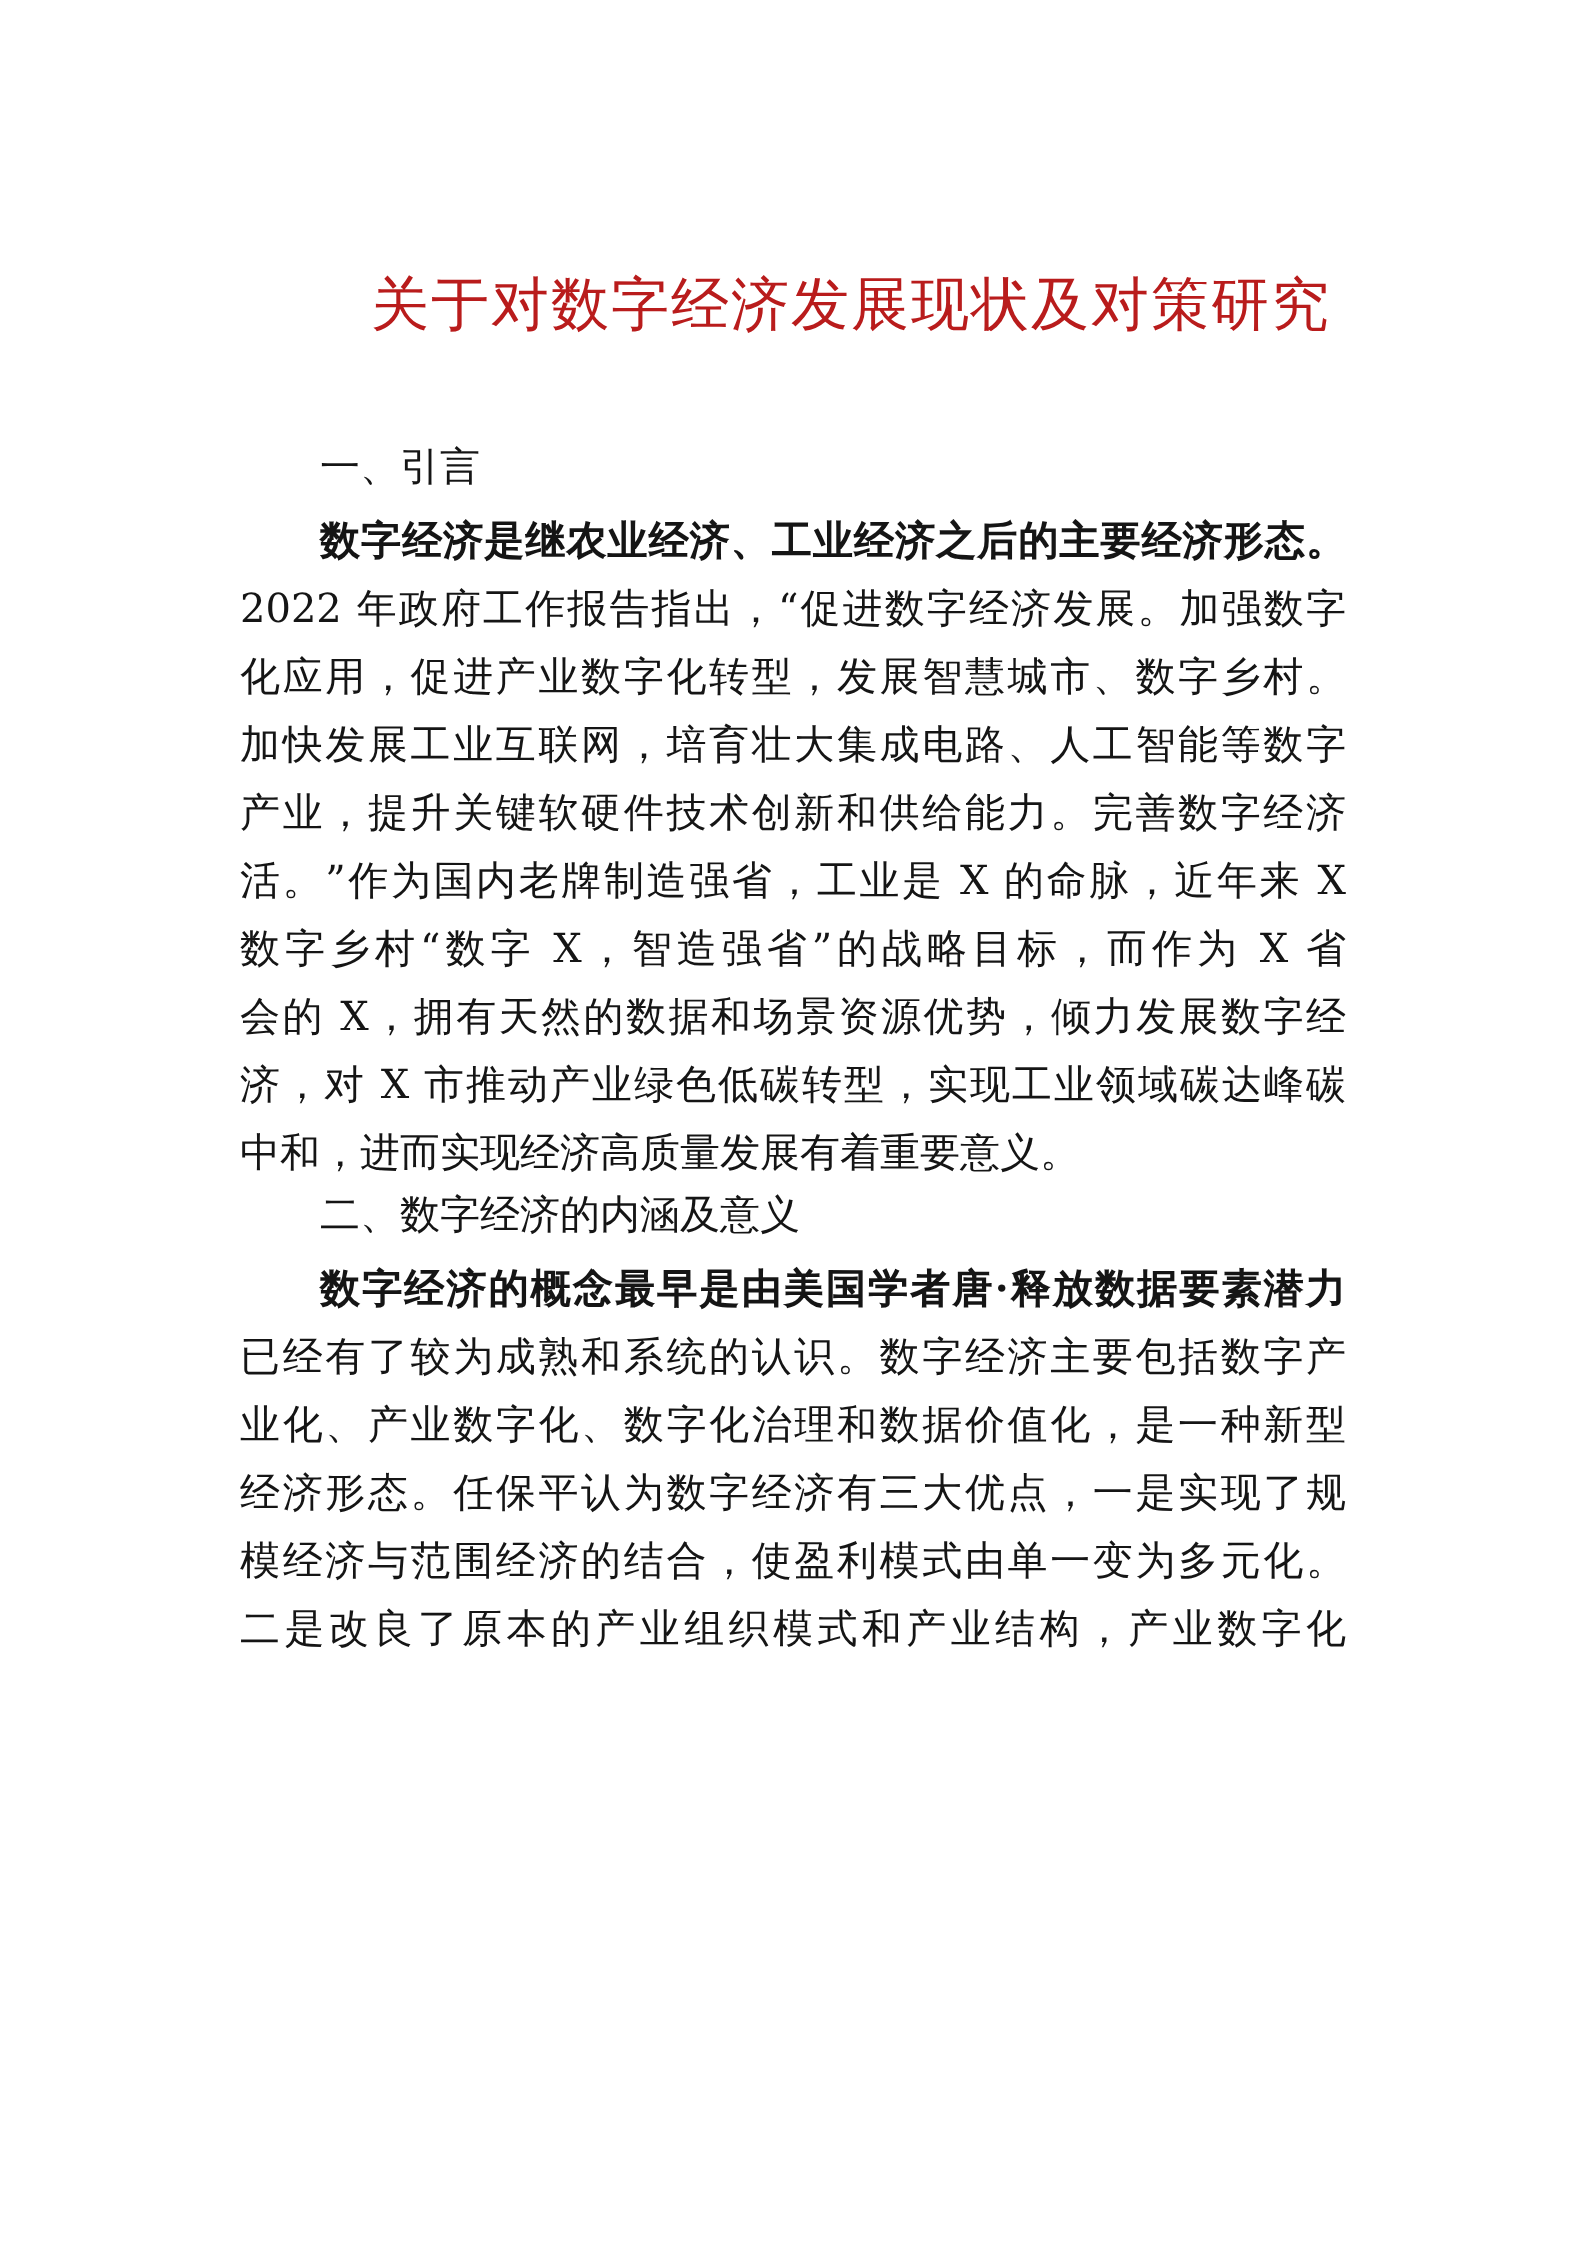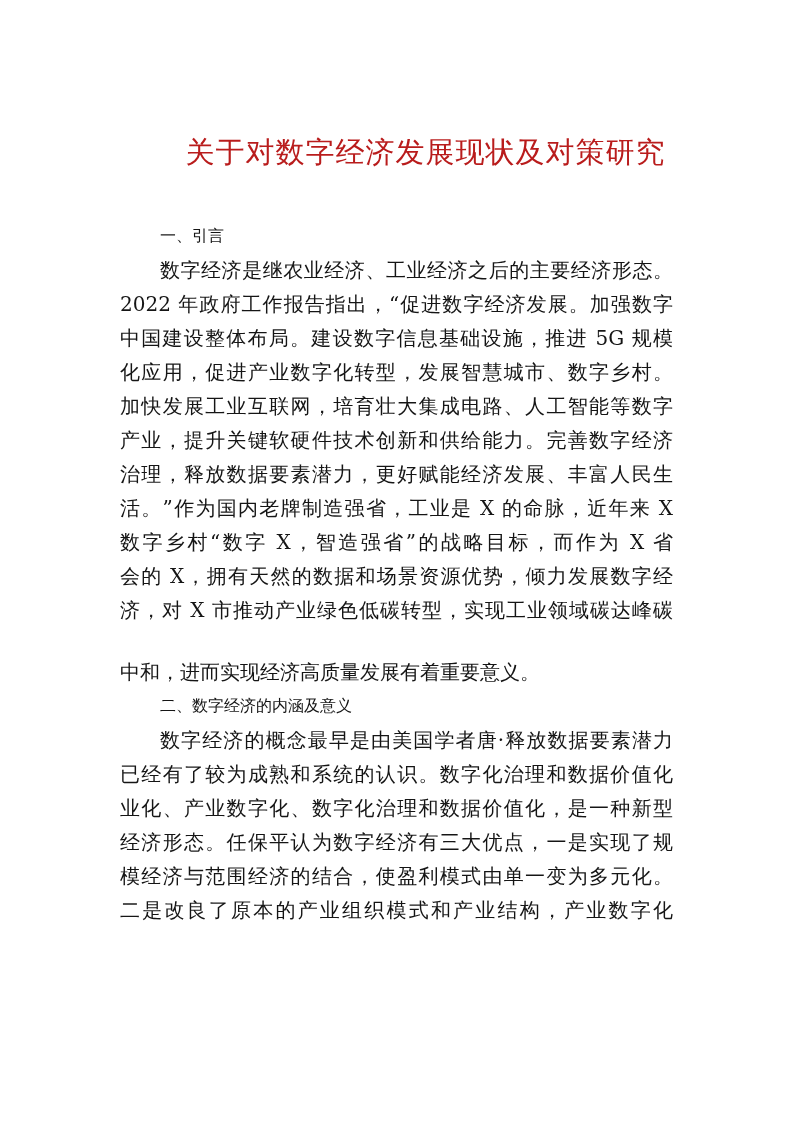--- a/index.html
+++ b/index.html
@@ -11,46 +11,44 @@
       position: absolute; top: 132px; left: 0; width: 789px; text-align: center;
       font-family: "DejaVu Serif", "Liberation Serif", serif;
       font-size: 29px; color: #b91c1c; letter-spacing: 1px; line-height: 40px; padding-left: 31px;
     }
     .body {
       position: absolute; left: 120px; top: 219px; width: 553px;
       font-family: "DejaVu Serif", "Liberation Serif", serif;
       font-size: 20px; color: #151515; line-height: 34px;
     }
     .line { display: block; white-space: nowrap; text-align: justify; text-align-last: justify; height: 34px; }
-    .line.last { text-align-last: left; margin-top: 28px; }
-    .heading { font-family: Liberation Sans, sans-serif; font-size: 16px; text-indent: 40px; text-align-last: left; }
-    .indent { text-indent: 40px; }
+    .line.last { text-align-last: left; }
+    .heading { font-family: Liberation Mono, monospace; font-size: 20px; text-indent: 40px; text-align-last: left; }
+    .indent { text-indent: 40px; font-weight: bold; }
   </style>
 </head>
 <body>
 
 <div class="page">
   <div class="title">关于对数字经济发展现状及对策研究</div>
 
   <div class="body">
     <div class="line heading">一、引言</div>
     <div class="line indent">数字经济是继农业经济、工业经济之后的主要经济形态。</div>
     <div class="line">2022 年政府工作报告指出，“促进数字经济发展。加强数字</div>
-    <div class="line">中国建设整体布局。建设数字信息基础设施，推进 5G 规模</div>
     <div class="line">化应用，促进产业数字化转型，发展智慧城市、数字乡村。</div>
     <div class="line">加快发展工业互联网，培育壮大集成电路、人工智能等数字</div>
     <div class="line">产业，提升关键软硬件技术创新和供给能力。完善数字经济</div>
-    <div class="line">治理，释放数据要素潜力，更好赋能经济发展、丰富人民生</div>
     <div class="line">活。”作为国内老牌制造强省，工业是 X 的命脉，近年来 X</div>
     <div class="line">数字乡村“数字 X，智造强省”的战略目标，而作为 X 省</div>
     <div class="line">会的 X，拥有天然的数据和场景资源优势，倾力发展数字经</div>
     <div class="line">济，对 X 市推动产业绿色低碳转型，实现工业领域碳达峰碳</div>
     <div class="line last">中和，进而实现经济高质量发展有着重要意义。</div>
 
     <div class="line heading">二、数字经济的内涵及意义</div>
     <div class="line indent">数字经济的概念最早是由美国学者唐·释放数据要素潜力</div>
-    <div class="line">已经有了较为成熟和系统的认识。数字化治理和数据价值化</div>
+    <div class="line">已经有了较为成熟和系统的认识。数字经济主要包括数字产</div>
     <div class="line">业化、产业数字化、数字化治理和数据价值化，是一种新型</div>
     <div class="line">经济形态。任保平认为数字经济有三大优点，一是实现了规</div>
     <div class="line">模经济与范围经济的结合，使盈利模式由单一变为多元化。</div>
     <div class="line">二是改良了原本的产业组织模式和产业结构，产业数字化</div>
   </div>
 </div>
 
 </body></html>

